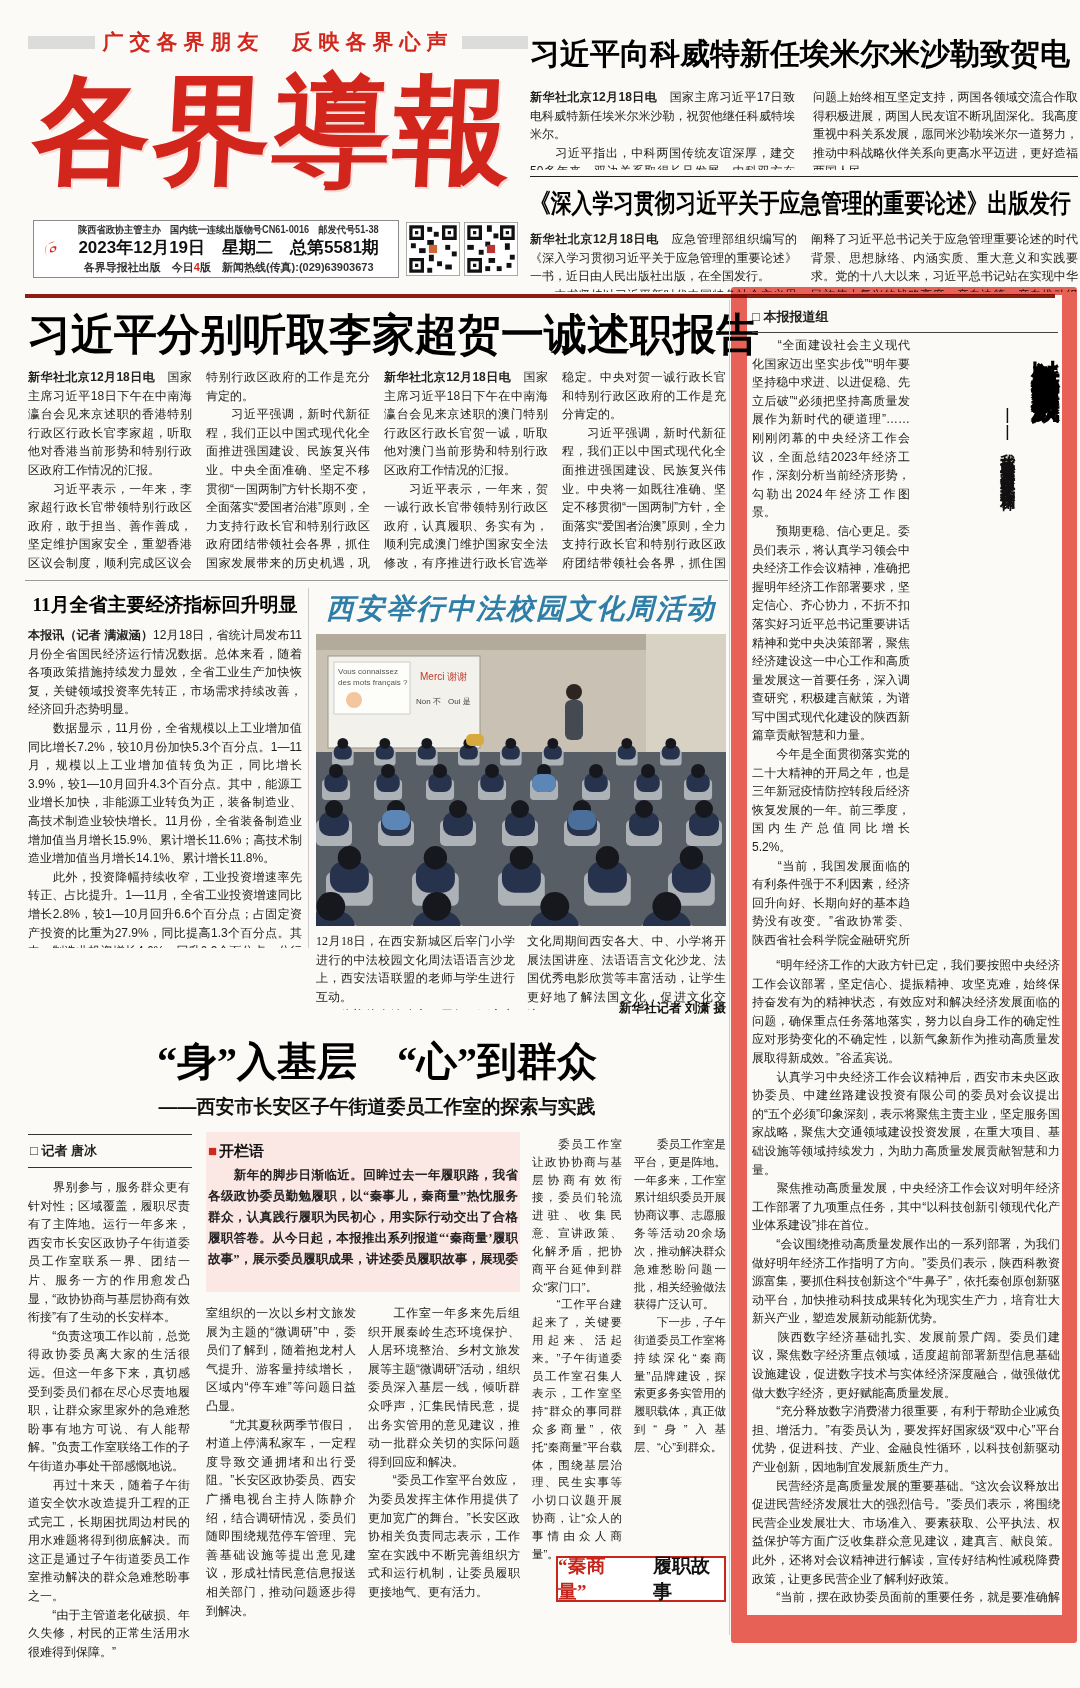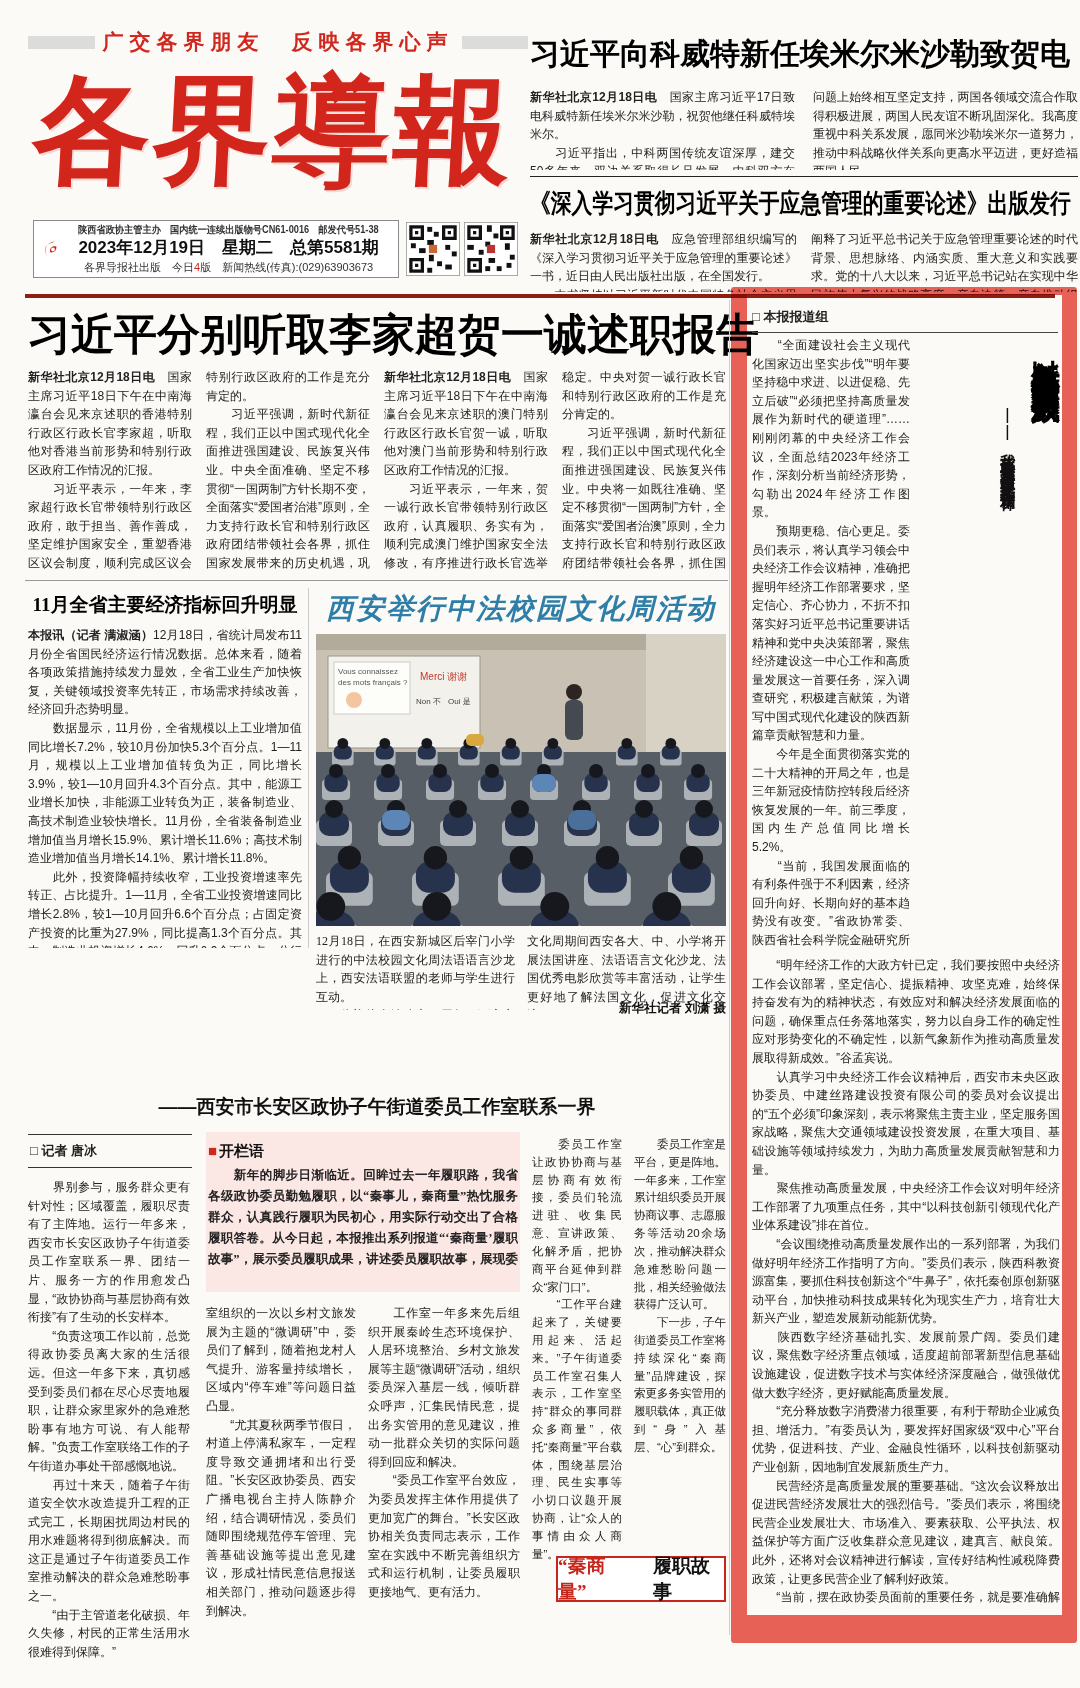--- a/index.html
+++ b/index.html
@@ -13,21 +13,21 @@
   .gray-bar{flex:1;height:13px;background:#dcdcda;}
   .slogan{font-size:21px;font-weight:bold;color:#d0281e;letter-spacing:6px;white-space:nowrap;font-family:"Liberation Serif",serif;}
   .masthead{left:26px;top:46px;width:494px;height:172px;font-size:118px;line-height:172px;text-align:center;
             color:#d2251c;font-weight:900;font-family:"Liberation Serif",serif;letter-spacing:2px;
             transform:skewX(-3deg);text-shadow:2px 2px 0 rgba(210,37,28,.15);}
   .info-box{left:33px;top:220px;width:366px;height:58px;border:1px solid #8a8a8a;background:#fff;
             display:flex;align-items:center;padding:3px 6px;box-sizing:border-box;gap:6px;}
   .info-text{flex:1;display:flex;flex-direction:column;align-items:center;justify-content:center;line-height:1.35;}
   .info-l1{font-size:10px;white-space:nowrap;transform:scaleX(.92);font-weight:bold;color:#333;}
   .info-l2{font-size:17px;font-weight:900;color:#111;}
-  .info-l3{font-size:11px;font-weight:normal;color:#333;white-space:nowrap;}
+  .info-l3{font-size:11px;font-weight:bold;color:#333;white-space:nowrap;}
   .red-num{color:#d0281e;}
   
   .b-head1{left:530px;top:34px;width:548px;font-size:30px;font-weight:900;white-space:nowrap;color:#000;}
   .b-body1{left:530px;top:88px;width:548px;height:82px;display:flex;gap:18px;}
   .b-rule{left:530px;top:176px;width:548px;height:1px;background:#222;}
   .b-head2{left:530px;top:186px;width:690px;font-size:26px;font-weight:900;white-space:nowrap;
            transform:scaleX(.8);transform-origin:left;color:#000;}
   .b-body2{left:530px;top:230px;width:548px;height:62px;display:flex;gap:14px;}
   .bcol{flex:1;}
   .maroon-rule{left:25px;top:294px;width:1030px;height:4px;background:#8e1d12;}
@@ -292,21 +292,22 @@
   <div class="abs feat-colbot bt">　　“明年经济工作的大政方针已定，我们要按照中央经济工作会议部署，坚定信心、提振精神、攻坚克难，始终保持奋发有为的精神状态，有效应对和解决经济发展面临的问题，确保重点任务落地落实，努力以自身工作的确定性应对形势变化的不确定性，以新气象新作为推动高质量发展取得新成效。”谷孟宾说。
 　　认真学习中央经济工作会议精神后，西安市未央区政协委员、中建丝路建设投资有限公司的委员对会议提出的“五个必须”印象深刻，表示将聚焦主责主业，坚定服务国家战略，聚焦大交通领域建设投资发展，在重大项目、基础设施等领域持续发力，为助力高质量发展贡献智慧和力量。
 　　聚焦推动高质量发展，中央经济工作会议对明年经济工作部署了九项重点任务，其中“以科技创新引领现代化产业体系建设”排在首位。
 　　“会议围绕推动高质量发展作出的一系列部署，为我们做好明年经济工作指明了方向。”委员们表示，陕西科教资源富集，要抓住科技创新这个“牛鼻子”，依托秦创原创新驱动平台，加快推动科技成果转化为现实生产力，培育壮大新兴产业，塑造发展新动能新优势。
 　　陕西数字经济基础扎实、发展前景广阔。委员们建议，聚焦数字经济重点领域，适度超前部署新型信息基础设施建设，促进数字技术与实体经济深度融合，做强做优做大数字经济，更好赋能高质量发展。
 　　“充分释放数字消费潜力很重要，有利于帮助企业减负担、增活力。”有委员认为，要发挥好国家级“双中心”平台优势，促进科技、产业、金融良性循环，以科技创新驱动产业创新，因地制宜发展新质生产力。
 　　民营经济是高质量发展的重要基础。“这次会议释放出促进民营经济发展壮大的强烈信号。”委员们表示，将围绕民营企业发展壮大、市场准入、要素获取、公平执法、权益保护等方面广泛收集群众意见建议，建真言、献良策。此外，还将对会议精神进行解读，宣传好结构性减税降费政策，让更多民营企业了解利好政策。
 　　“当前，摆在政协委员面前的重要任务，就是要准确解读和宣传中央经济工作会议精神，引导界别群众凝心聚力谋发展。”西安市未央区政协委员、徐家湾街道社会事务办公室副主任张璟表示，将做好宣传引导工作，广泛凝聚发展共识，以实际行动为努力实现经济社会发展各项目标任务作出应有贡献。</div>
   <div class="abs annot"></div>
 
-  <div class="abs gr-sub">——西安市长安区政协子午街道委员工作室联系一界</div>
+  <div class="abs gr-head">“身”入基层　“心”到群众</div>
+  <div class="abs gr-sub">——西安市长安区子午街道委员工作室的探索与实践</div>
   <div class="abs gr-byline">□ 记者 唐冰</div>
   <div class="abs intro-box">
     <div class="intro-label"><span class="sq">■</span><span>开栏语</span></div>
     <div class="intro-text">　　新年的脚步日渐临近。回眸过去一年履职路，我省各级政协委员勤勉履职，以“秦事儿，秦商量”热忱服务群众，认真践行履职为民初心，用实际行动交出了合格履职答卷。从今日起，本报推出系列报道“‘秦商量’履职故事”，展示委员履职成果，讲述委员履职故事，展现委员新时代风采，敬请关注。</div>
   </div>
   <div class="abs gc1 bt">　　界别参与，服务群众更有针对性；区域覆盖，履职尽责有了主阵地。运行一年多来，西安市长安区政协子午街道委员工作室联系一界、团结一片、服务一方的作用愈发凸显，“政协协商与基层协商有效衔接”有了生动的长安样本。
 　　“负责这项工作以前，总觉得政协委员离大家的生活很远。但这一年多下来，真切感受到委员们都在尽心尽责地履职，让群众家里家外的急难愁盼事有地方可说、有人能帮解。”负责工作室联络工作的子午街道办事处干部感慨地说。
 　　再过十来天，随着子午街道安全饮水改造提升工程的正式完工，长期困扰周边村民的用水难题将得到彻底解决。而这正是通过子午街道委员工作室推动解决的群众急难愁盼事之一。
 　　“由于主管道老化破损、年久失修，村民的正常生活用水很难得到保障。”
 　　今年4月底，在子午街道委员工</div>

